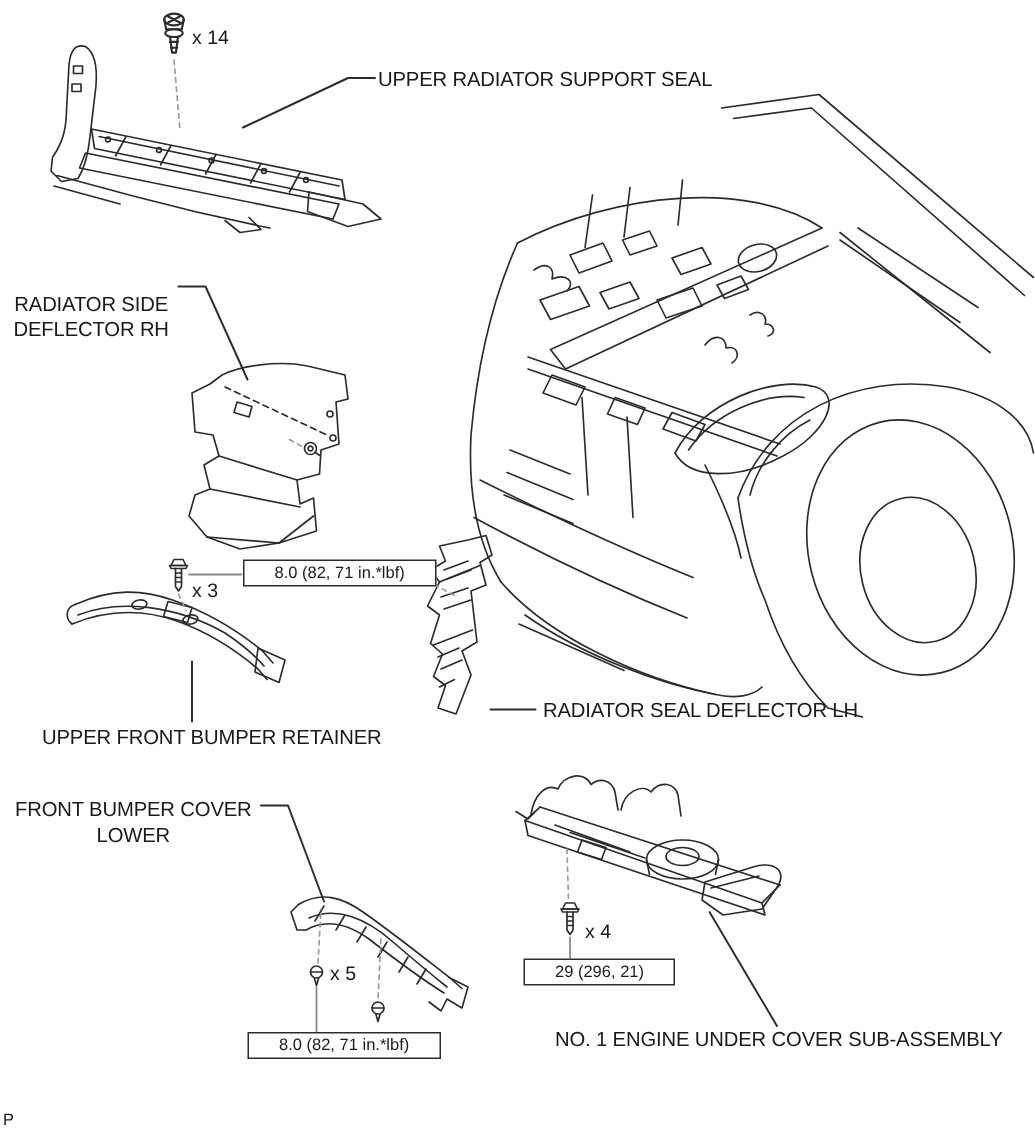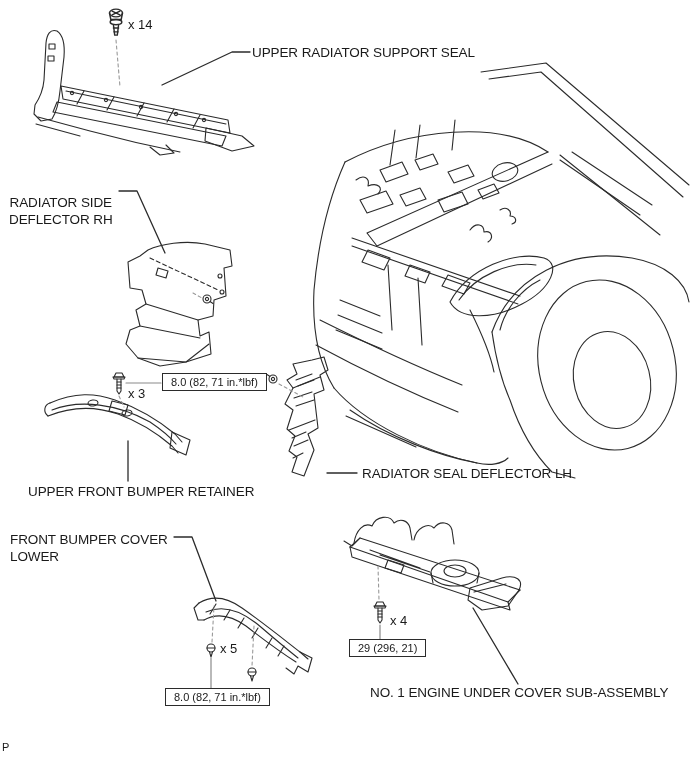--- a/index.html
+++ b/index.html
@@ -8,21 +8,21 @@
     font-family:"Liberation Sans", sans-serif; color:#1a1a1a; overflow:hidden;
   }
   .art { position:absolute; left:0; top:0; }
   .lbl {
     position:absolute; font-size:13.5px; line-height:17px;
     letter-spacing:-0.1px; white-space:pre-line; color:#1a1a1a;
   }
   .count { position:absolute; font-size:13px; color:#1a1a1a; white-space:nowrap; }
   .torque-box {
     position:absolute; border:1.4px solid #2b2b2b; background:#fff;
-    font-size:11px; padding:2px 8px; white-space:nowrap; color:#1a1a1a;
+    font-size:11px; padding:2px 20px; white-space:nowrap; color:#1a1a1a;
   }
   .legend { position:absolute; left:9px; top:719px; display:flex; align-items:center; font-size:13px; }
   .legend .unit-box { border:1.4px solid #2b2b2b; padding:2px 4px; margin-right:5px; font-size:13px; background:#fff; }
   .footer-mark { position:absolute; left:2px; top:741px; font-size:11px; }
 </style>
 </head>
 <body>
 
 <div class="canvas">
 
@@ -211,21 +211,21 @@
 DEFLECTOR RH</div>
 
   <div class="count" style="left:128px; top:386px;">x 3</div>
 
   <div class="torque-box" style="left:162px; top:373px;">8.0 (82, 71 in.*lbf)</div>
 
   <div class="lbl" style="left:28px; top:483px;">UPPER FRONT BUMPER RETAINER</div>
 
   <div class="lbl" style="left:362px; top:465px;">RADIATOR SEAL DEFLECTOR LH</div>
 
-  <div class="lbl" style="left:10px; top:531px;">FRONT BUMPER COVER
+  <div class="lbl" style="left:10px; top:531px;text-align:center;">FRONT BUMPER COVER
 LOWER</div>
 
   <div class="count" style="left:220px; top:641px;">x 5</div>
 
   <div class="torque-box" style="left:165px; top:688px;">8.0 (82, 71 in.*lbf)</div>
 
   <div class="count" style="left:390px; top:613px;">x 4</div>
 
   <div class="torque-box" style="left:349px; top:639px;">29 (296, 21)</div>
 

